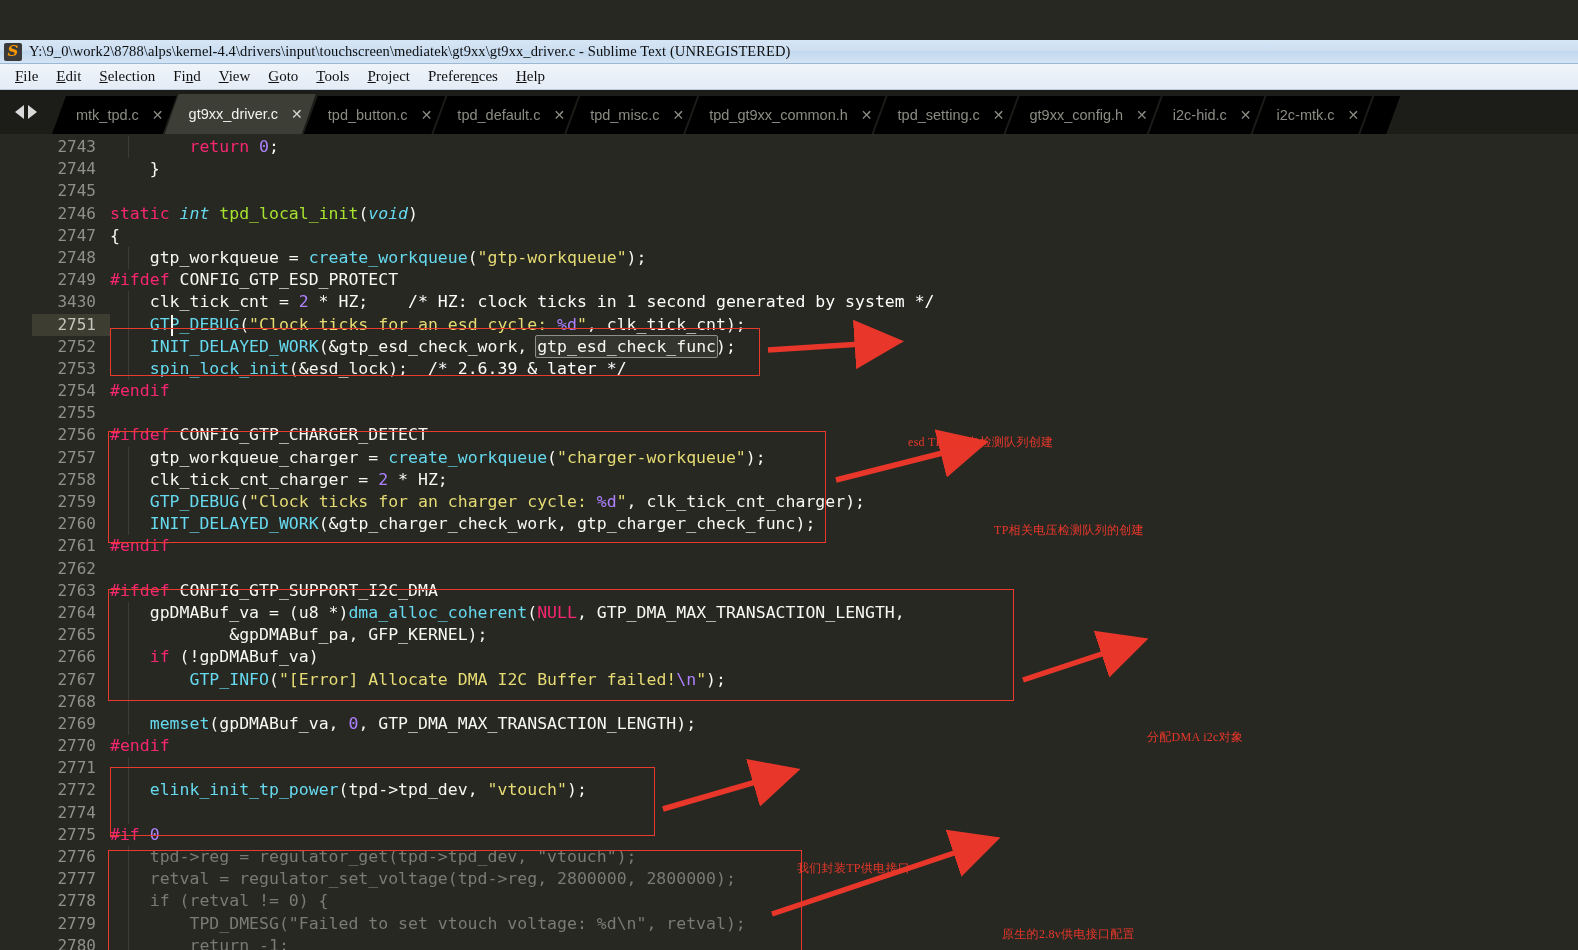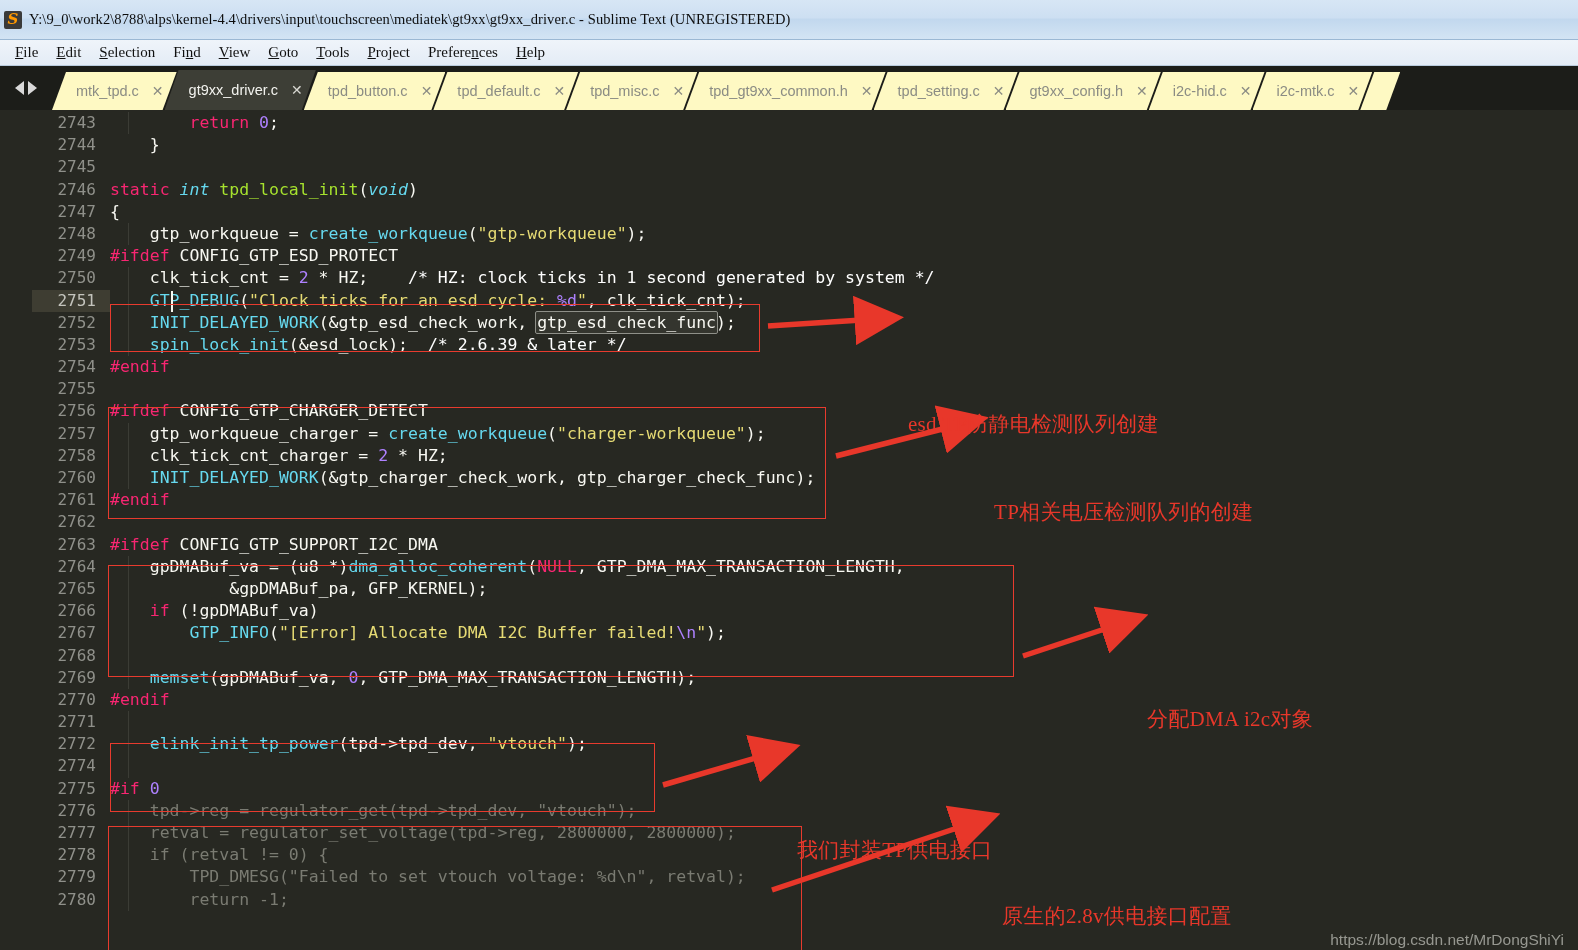--- a/index.html
+++ b/index.html
@@ -15,27 +15,28 @@
   #app {
     position: relative;
     width: 1578px; height: 950px;
     background: #272822;
     overflow: hidden;
   }
 
   
   .titlebar {
     position: relative;
-    height: 40px;
+    height: 24px;
     background: linear-gradient(to bottom, #d7e6f5 0%, #cddff2 45%, #c2d8ee 50%, #d3e4f4 100%);
     border-bottom: 1px solid #9bb8d4;
     display: flex;
     align-items: center;
     padding-left: 4px;
     box-sizing: border-box;
+    margin-top: 40px;
   }
   .st-logo {
     width: 18px; height: 18px;
     background: #3a3a3a;
     border-radius: 2px;
     margin-right: 7px;
     position: relative;
     flex: 0 0 auto;
   }
   .st-logo::after {
@@ -105,21 +106,21 @@
     border-bottom: 7px solid transparent;
   }
   .tri-l { border-right: 9px solid #d9d9d9; }
   .tri-r { border-left: 9px solid #d9d9d9; }
   .tab {
     position: relative;
     height: 38px;
     display: flex;
     align-items: center;
     padding: 0 13px 0 24px;
-    background: #fef9c3;
+    background: #000000;
     color: #8b8c84;
     font-family: "Liberation Sans", sans-serif;
     font-size: 14.5px;
     white-space: nowrap;
     flex: 0 0 auto;
     margin-right: -12px;
     clip-path: polygon(14px 0, 100% 0, calc(100% - 14px) 100%, 0 100%);
     box-sizing: border-box;
   }
   .tab.active {
@@ -222,21 +223,21 @@
   }
   .redbox {
     position: absolute;
     border: 1.6px solid #e83b2e;
     box-sizing: border-box;
   }
   .anno {
     position: absolute;
     color: #e8372a;
     font-family: "Liberation Serif", serif;
-    font-size: 21px;
+    font-size: 12px;
     white-space: nowrap;
     letter-spacing: 0.3px;
   }
   .arrow { position: absolute; }
 
   .watermark {
     position: absolute;
     right: 14px;
     bottom: 7px;
     color: #b6b7b0;
@@ -320,29 +321,30 @@
 
   <div class="editor">
     <div class="codewrap" id="codewrap">
         <div class="line"><div class="gut">2743</div><div class="code">        <span class="k">return</span> <span class="num">0</span>;</div></div>
         <div class="line noguide"><div class="gut">2744</div><div class="code">    }</div></div>
         <div class="line noguide"><div class="gut">2745</div><div class="code">&nbsp;</div></div>
         <div class="line noguide"><div class="gut">2746</div><div class="code"><span class="k">static</span> <span class="ty">int</span> <span class="fn">tpd_local_init</span>(<span class="ty">void</span>)</div></div>
         <div class="line noguide"><div class="gut">2747</div><div class="code">{</div></div>
         <div class="line"><div class="gut">2748</div><div class="code">    gtp_workqueue = <span class="call">create_workqueue</span>(<span class="str">"gtp-workqueue"</span>);</div></div>
         <div class="line noguide"><div class="gut">2749</div><div class="code"><span class="k">#ifdef</span> CONFIG_GTP_ESD_PROTECT</div></div>
-        <div class="line"><div class="gut">2750</div><div class="code">    clk_tick_cnt = <span class="num">2</span> * HZ;    <span class="cm">/* HZ: clock ticks in 1 second generated by system */</span></div></div>
+        <div class="line"><div class="gut">3430</div><div class="code">    clk_tick_cnt = <span class="num">2</span> * HZ;    <span class="cm">/* HZ: clock ticks in 1 second generated by system */</span></div></div>
         <div class="line cur"><div class="gut">2751</div><div class="code">    <span class="call">GTP_DEBUG</span>(<span class="str">"Clock ticks for an esd cycle: </span><span class="esc">%d</span><span class="str">"</span>, clk_tick_cnt);<span class="caret" style="position: absolute; left: 62px; top: 1px; height: 21px;"></span></div></div>
         <div class="line"><div class="gut">2752</div><div class="code">    <span class="call">INIT_DELAYED_WORK</span>(&amp;gtp_esd_check_work, <span class="selword">gtp_esd_check_func</span>);</div></div>
         <div class="line"><div class="gut">2753</div><div class="code">    <span class="call">spin_lock_init</span>(&amp;esd_lock);  <span class="cm">/* 2.6.39 &amp; later */</span></div></div>
         <div class="line noguide"><div class="gut">2754</div><div class="code"><span class="k">#endif</span></div></div>
         <div class="line noguide"><div class="gut">2755</div><div class="code">&nbsp;</div></div>
         <div class="line noguide"><div class="gut">2756</div><div class="code"><span class="k">#ifdef</span> CONFIG_GTP_CHARGER_DETECT</div></div>
         <div class="line"><div class="gut">2757</div><div class="code">    gtp_workqueue_charger = <span class="call">create_workqueue</span>(<span class="str">"charger-workqueue"</span>);</div></div>
         <div class="line"><div class="gut">2758</div><div class="code">    clk_tick_cnt_charger = <span class="num">2</span> * HZ;</div></div>
+        <div class="line"><div class="gut">2759</div><div class="code">    <span class="call">GTP_DEBUG</span>(<span class="str">"Clock ticks for an charger cycle: </span><span class="esc">%d</span><span class="str">"</span>, clk_tick_cnt_charger);</div></div>
         <div class="line"><div class="gut">2760</div><div class="code">    <span class="call">INIT_DELAYED_WORK</span>(&amp;gtp_charger_check_work, gtp_charger_check_func);</div></div>
         <div class="line noguide"><div class="gut">2761</div><div class="code"><span class="k">#endif</span></div></div>
         <div class="line noguide"><div class="gut">2762</div><div class="code">&nbsp;</div></div>
         <div class="line noguide"><div class="gut">2763</div><div class="code"><span class="k">#ifdef</span> CONFIG_GTP_SUPPORT_I2C_DMA</div></div>
         <div class="line"><div class="gut">2764</div><div class="code">    gpDMABuf_va = (u8 *)<span class="call">dma_alloc_coherent</span>(<span class="k">NULL</span>, GTP_DMA_MAX_TRANSACTION_LENGTH,</div></div>
         <div class="line"><div class="gut">2765</div><div class="code">            &amp;gpDMABuf_pa, GFP_KERNEL);</div></div>
         <div class="line"><div class="gut">2766</div><div class="code">    <span class="k">if</span> (!gpDMABuf_va)</div></div>
         <div class="line"><div class="gut">2767</div><div class="code">        <span class="call">GTP_INFO</span>(<span class="str">"[Error] Allocate DMA I2C Buffer failed!</span><span class="esc">\n</span><span class="str">"</span>);</div></div>
         <div class="line"><div class="gut">2768</div><div class="code">&nbsp;</div></div>
         <div class="line"><div class="gut">2769</div><div class="code">    <span class="call">memset</span>(gpDMABuf_va, <span class="num">0</span>, GTP_DMA_MAX_TRANSACTION_LENGTH);</div></div>

